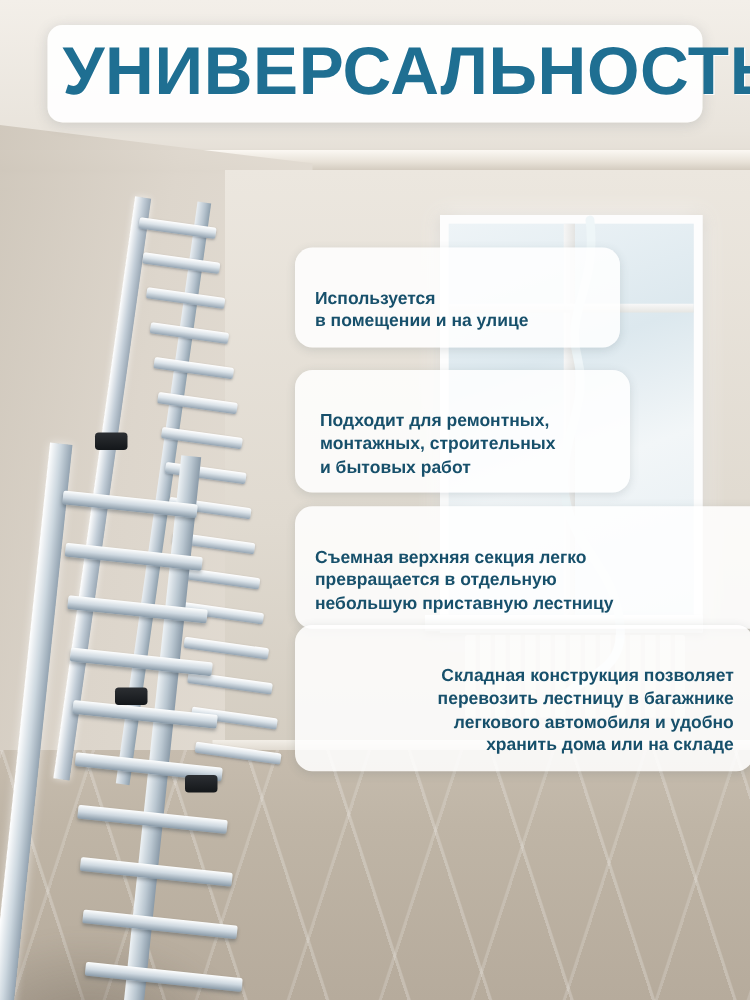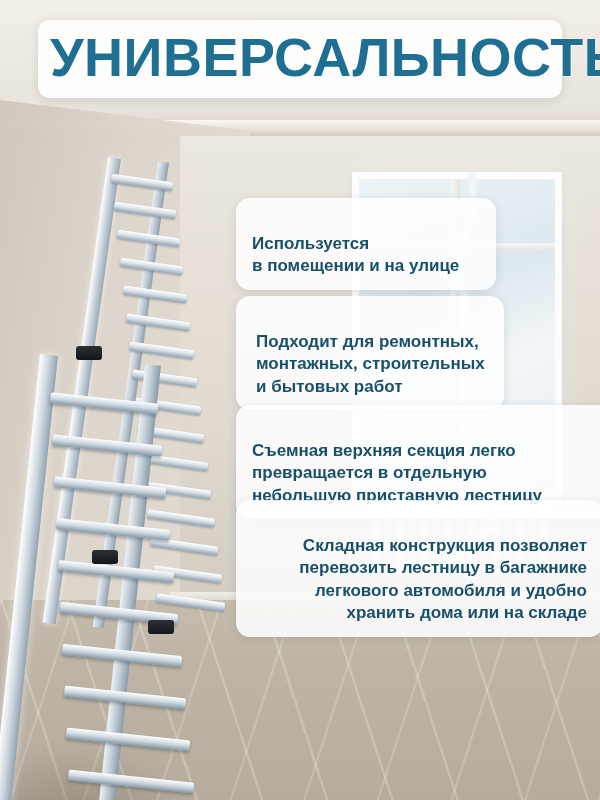--- a/index.html
+++ b/index.html
@@ -218,21 +218,21 @@
 
   
   .card {
     position: absolute;
     box-sizing: border-box;
     background: rgba(255,255,255,0.86);
     border-radius: 14px;
     padding: 12px 16px;
     color: #17506b;
     font-weight: 700;
-    font-size: 17px;
+    font-size: 14px;
     line-height: 1.33;
     box-shadow: 0 2px 8px rgba(70,85,95,0.16);
     white-space: pre-line;
   }
   #card-0 { left: 236px; top: 198px; width: 260px; }
   #card-1 { left: 236px; top: 296px; width: 268px; padding-left: 20px; }
   #card-2 { left: 236px; top: 405px; width: 386px; }
   #card-3 { left: 236px; top: 500px; width: 367px; text-align: right; }
 </style>
 </head>

